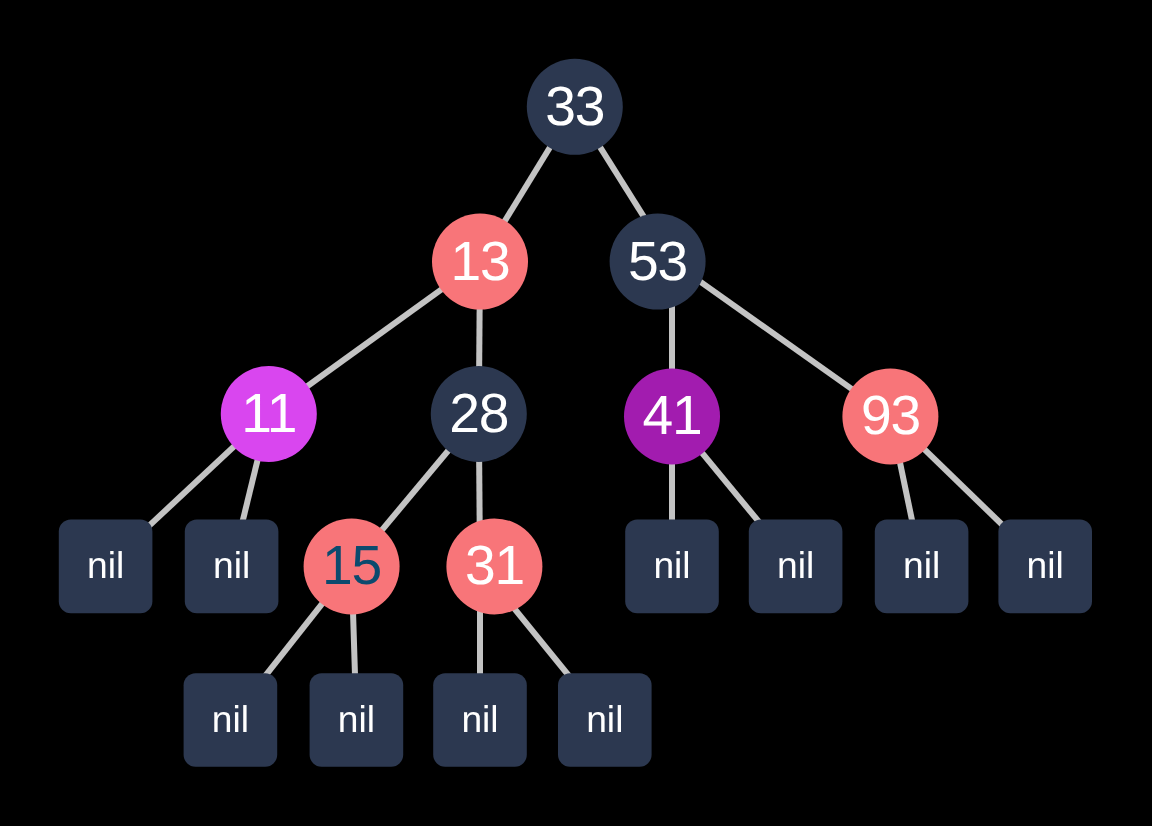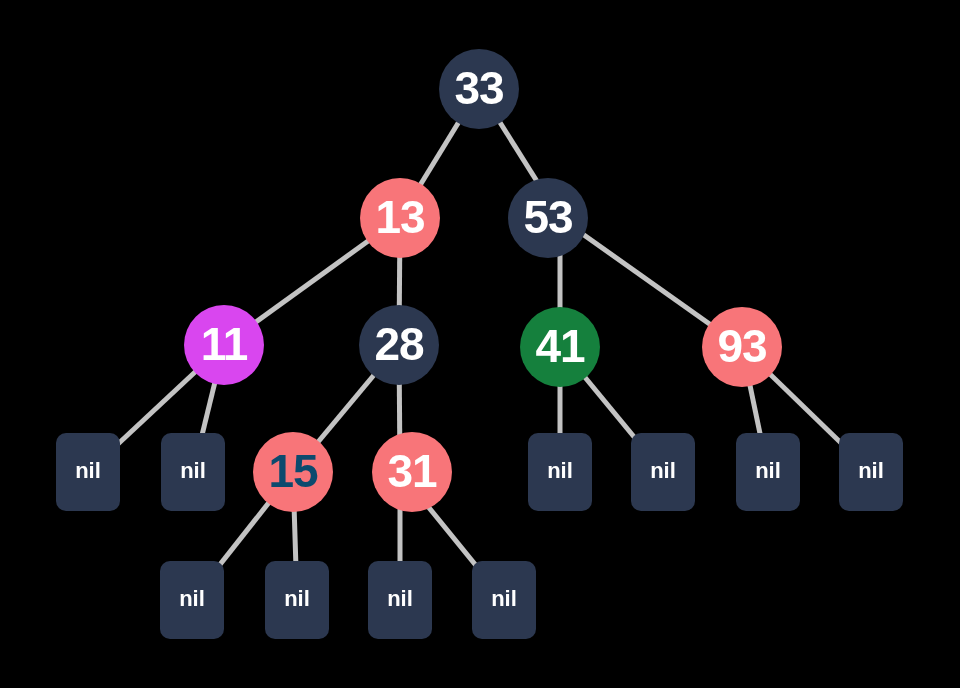--- a/index.html
+++ b/index.html
@@ -26,36 +26,36 @@
     stroke-width: 5;
     stroke-linecap: butt;
   }
   .node {
     position: absolute;
     transform: translate(-50%, -50%);
     display: flex;
     align-items: center;
     justify-content: center;
     color: #ffffff;
-    font-weight: bold;
+    font-weight: normal;
     box-sizing: border-box;
     user-select: none;
   }
   .node.circle {
     width: 80px;
     height: 80px;
     border-radius: 50%;
     font-size: 46px;
     letter-spacing: -1px;
   }
   .node.square {
-    width: 64px;
+    width: 78px;
     height: 78px;
     border-radius: 10px;
-    font-size: 22px;
+    font-size: 31px;
     letter-spacing: 0;
   }
   .node .label {
     line-height: 1;
     padding-bottom: 2px;
   }
 </style>
 </head>
 <body>
 
@@ -89,21 +89,21 @@
       </div>
       <div class="node circle" style="left: 548px; top: 218px; background: rgb(44, 56, 80); color: #ffffff;">
         <span class="label">53</span>
       </div>
       <div class="node circle" style="left: 224px; top: 345px; background: #d946ef; color: rgb(255, 255, 255);">
         <span class="label">11</span>
       </div>
       <div class="node circle" style="left: 399px; top: 345px; background: rgb(44, 56, 80); color: rgb(255, 255, 255);">
         <span class="label">28</span>
       </div>
-      <div class="node circle" style="left: 560px; top: 347px; background: #15803d; color: rgb(255, 255, 255);">
+      <div class="node circle" style="left: 560px; top: 347px; background: #a21caf; color: rgb(255, 255, 255);">
         <span class="label">41</span>
       </div>
       <div class="node circle" style="left: 742px; top: 347px; background: rgb(248, 117, 121); color: rgb(255, 255, 255);">
         <span class="label">93</span>
       </div>
       <div class="node square" style="left: 88px; top: 472px; background: rgb(44, 56, 80); color: rgb(255, 255, 255);">
         <span class="label">nil</span>
       </div>
       <div class="node square" style="left: 193px; top: 472px; background: rgb(44, 56, 80); color: rgb(255, 255, 255);">
         <span class="label">nil</span>

